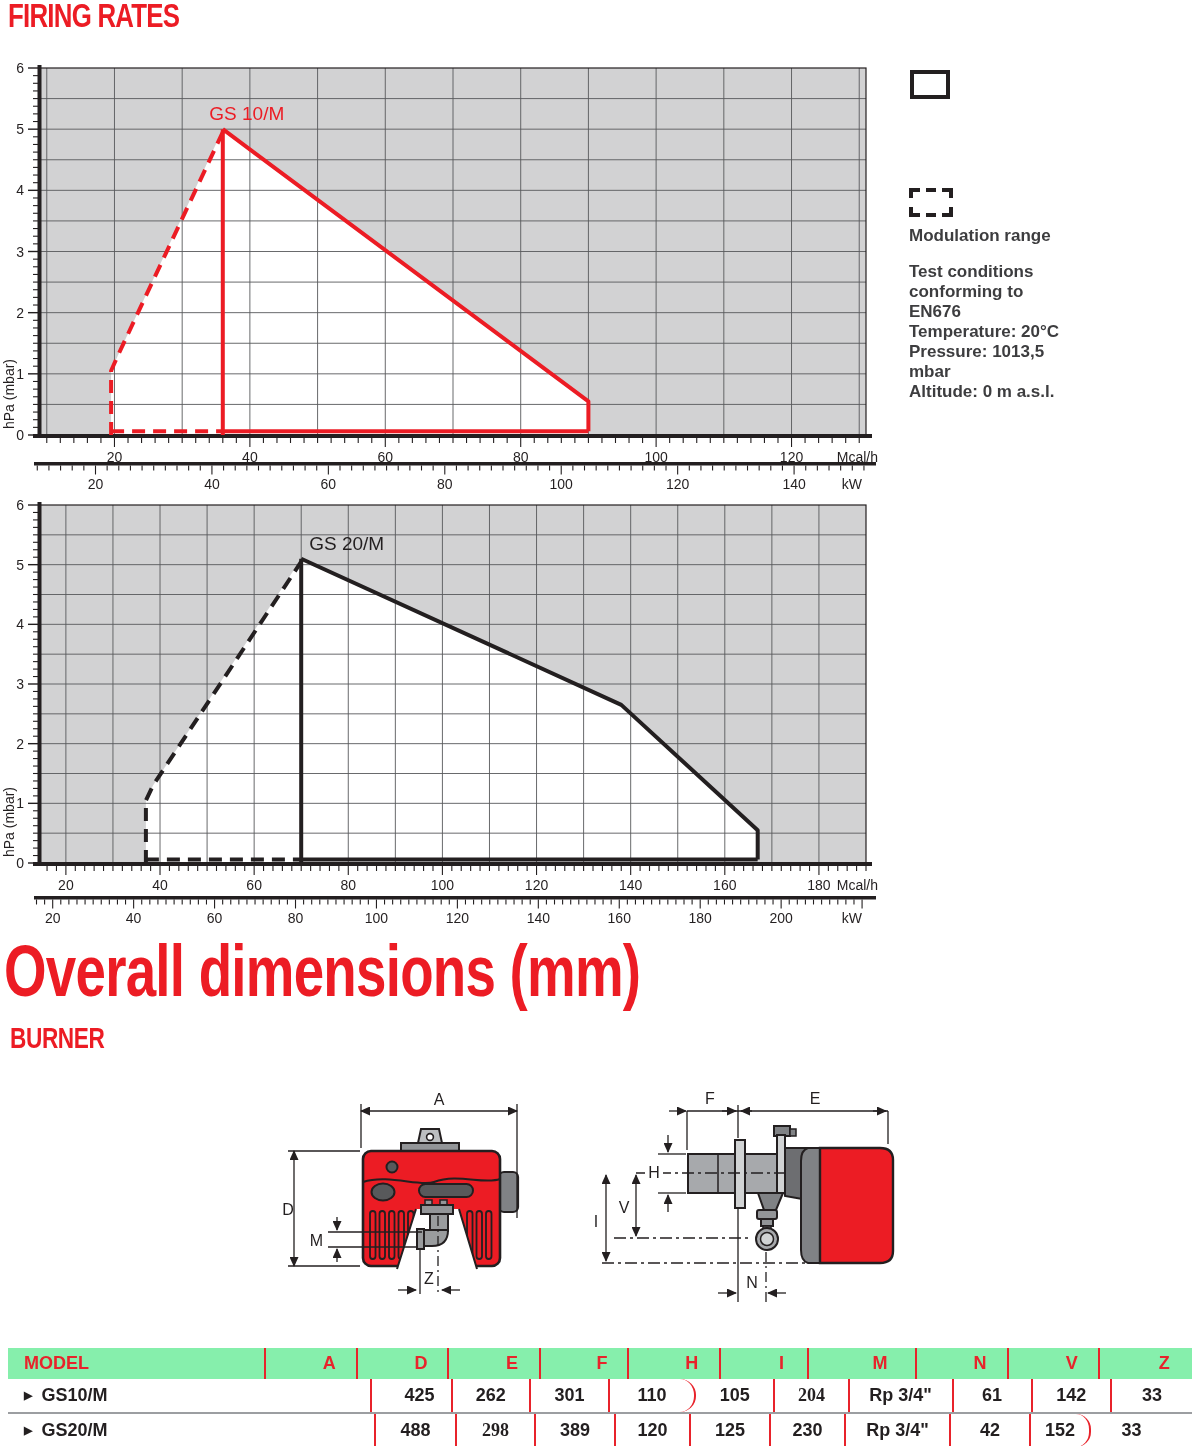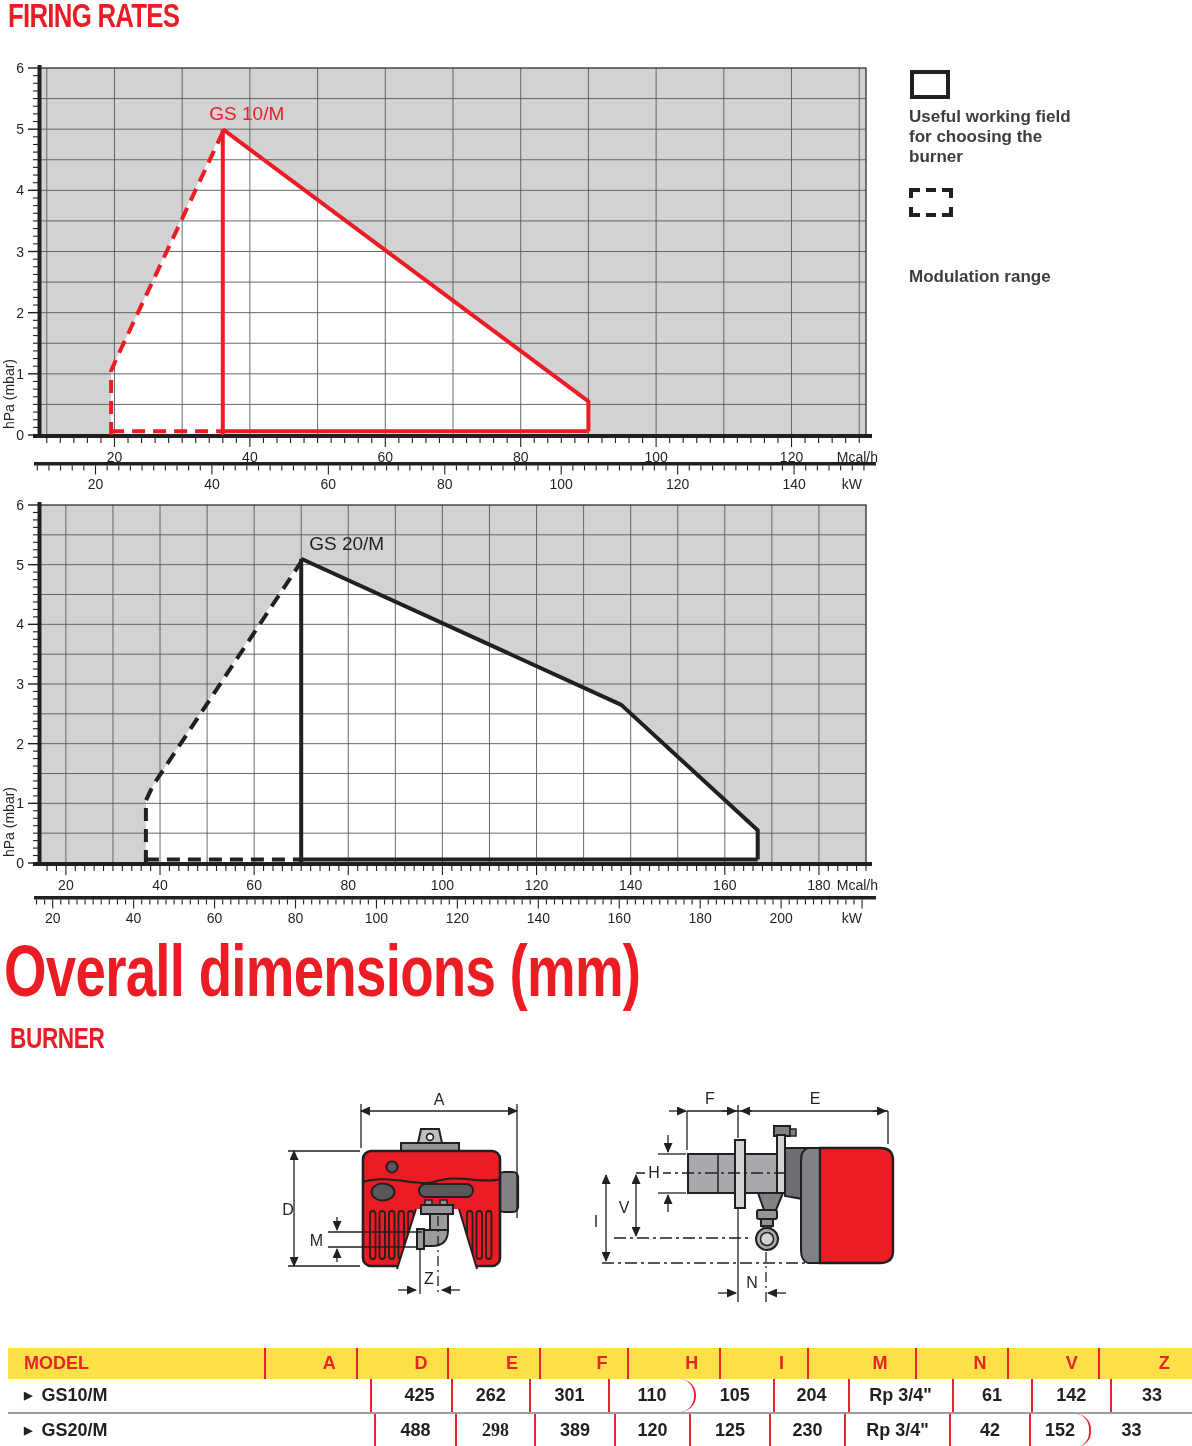--- a/index.html
+++ b/index.html
@@ -11,26 +11,26 @@
   h1.title .cond{transform:scaleX(.76);}
   h2.section{left:4px;top:930px;margin:0;font-size:72px;color:#EC1C24;font-weight:bold;letter-spacing:-1px;}
   h2.section .cond{transform:scaleX(.76);}
   h3.sub{left:10px;top:1022px;margin:0;font-size:29px;color:#EC1C24;font-weight:bold;letter-spacing:-.5px;}
   h3.sub .cond{transform:scaleX(.78);}
   .legend{left:905px;top:60px;width:285px;height:370px;}
   .legend .wf-icon{position:absolute;left:5px;top:10px;width:32px;height:21px;border:4px solid #231F20;background:#fff;}
   .legend .txt{position:absolute;left:4px;font-size:17px;line-height:20px;font-weight:bold;color:#3D3D3F;white-space:pre-line;}
   .legend .t1{top:47px;}
   .legend .mod-icon{position:absolute;left:3px;top:128px;}
-  .legend .t2{top:166px;margin-top:41px;}
+  .legend .t2{top:166px;}
   .legend .t3{top:202px;}
   
   .dim-table{left:8px;top:1348px;width:1184px;font-weight:bold;}
   .trow{display:flex;height:33px;align-items:center;}
-  .trow.head{background:#fde047;height:31px;gap:36px;}
+  .trow.head{background:#86efac;height:31px;gap:36px;}
   .tcell{box-sizing:border-box;text-align:center;font-size:18px;border-right:2px solid #E8232B;
          height:100%;display:flex;align-items:center;justify-content:center;}
   .tcell.model{justify-content:flex-start;padding-left:16px;border-right:2px solid #E8232B;}
   .tcell.last{border-right:none;}
   .trow.head .tcell{color:#E8232B;font-size:18px;}
   .trow.body{border-bottom:2px solid #9C9EA1;}
   .trow.body:last-child{border-bottom:2px solid #9C9EA1;}
   .bullet{font-size:11px;margin-right:9px;color:#231F20;}
   svg text{font-family:"Liberation Sans",sans-serif;}
 </style>
@@ -618,34 +618,38 @@
     <polyline points="145.9,363.4 301.2,363.4" fill="none" stroke="#231F20" stroke-width="4" stroke-dasharray="13 8"></polyline>
     <polyline points="301.2,367.0 301.2,62.7" fill="none" stroke="#231F20" stroke-width="4" stroke-linejoin="round"></polyline>
     <polyline points="301.2,62.7 621.3,208.9 757.7,334.2 757.7,363.4" fill="none" stroke="#231F20" stroke-width="4" stroke-linejoin="round"></polyline>
     <polyline points="301.2,363.4 757.7,363.4" fill="none" stroke="#231F20" stroke-width="4" stroke-linejoin="round"></polyline>
     <text x="309.21367521367523" y="53.69999999999999" text-anchor="start" font-size="19" fill="#231F20">GS 20/M</text>
     <text transform="translate(14,361) rotate(-90)" font-size="14" fill="#231F20">hPa (mbar)</text>
   </svg>
 
 <div class="abs legend">
   <div class="wf-icon"></div>
-  <div class="txt t1">Useful working field
-for choosing the
-burner</div>
   <svg class="mod-icon" width="46" height="30" viewBox="0 0 46 30">
     <g stroke="#231F20" stroke-width="4" fill="none">
       <path d="M12,2 L3,2 L3,10"></path>
         <path d="M18,2 L28,2"></path>
         <path d="M34,2 L43,2 L43,10"></path>
       <path d="M3,19 L3,27 L12,27"></path>
         <path d="M18,27 L28,27"></path>
         <path d="M43,19 L43,27 L34,27"></path>
     </g>
   </svg>
   <div class="txt t2">Modulation range</div>
+  <div class="txt t3">Test conditions
+conforming to
+EN676
+Temperature: 20°C
+Pressure: 1013,5
+mbar
+Altitude: 0 m a.s.l.</div>
 </div>
 
 <h2 class="abs section"><span class="cond">Overall dimensions (mm)</span></h2>
 <h3 class="abs sub"><span class="cond">BURNER</span></h3>
 
 <svg class="abs" style="left:270px;top:1078px" width="290" height="245" viewBox="0 0 290 245">
   <defs>
     <marker id="ar" markerWidth="11" markerHeight="9" refX="9" refY="4.5" orient="auto" markerUnits="userSpaceOnUse">
       <path d="M0,0 L10,4.5 L0,9 Z" fill="#231F20"></path>
     </marker>
@@ -777,21 +781,21 @@
     <div class="trow body">
       <div class="tcell model" style="width: 368px;">
         <span class="bullet">▶</span>
         <span>GS10/M</span>
       </div>
       <div class="tcell" style="width: 81px; padding-left: 16px;">425</div>
       <div class="tcell" style="width: 79px;">262</div>
       <div class="tcell" style="width: 80px;">301</div>
       <div class="tcell" style="width: 87px; border-radius: 16px;">110</div>
       <div class="tcell" style="width: 80px;">105</div>
-      <div class="tcell" style="width: 75px;">204</div>
+      <div class="tcell" style="width: 75px; font-family: Liberation Serif, serif;">204</div>
       <div class="tcell" style="width: 105px;">Rp 3/4"</div>
       <div class="tcell" style="width: 80px;">61</div>
       <div class="tcell" style="width: 80px;">142</div>
       <div class="tcell last" style="width: 81px;">33</div>
     </div>
     <div class="trow body">
       <div class="tcell model" style="width: 368px;">
         <span class="bullet">▶</span>
         <span>GS20/M</span>
       </div>

